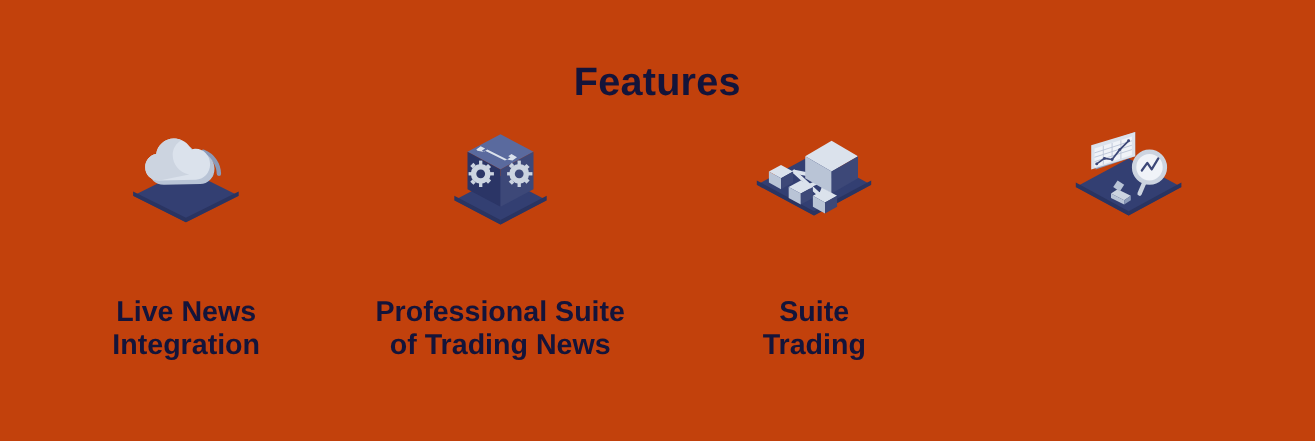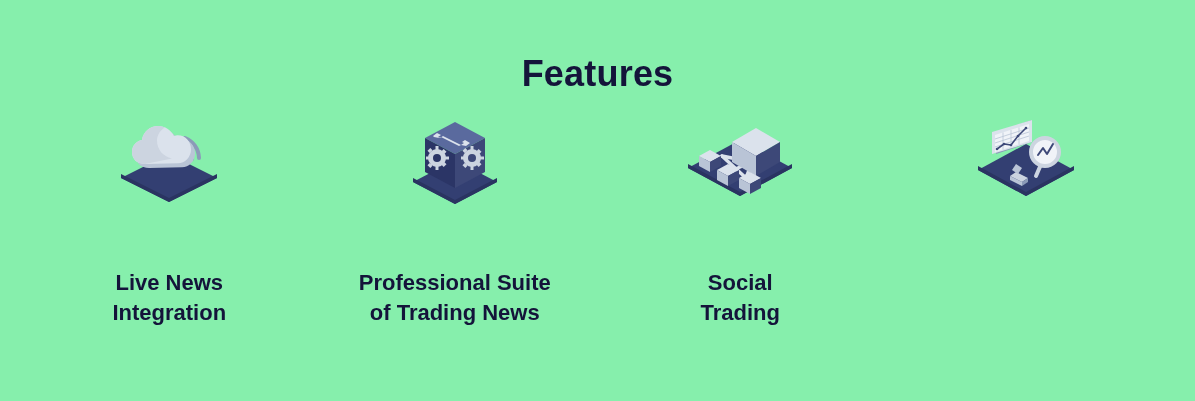--- a/index.html
+++ b/index.html
@@ -10,21 +10,21 @@
   body {
     width: 1195px;
     height: 401px;
     font-family: "Liberation Sans", sans-serif;
     overflow: hidden;
     position: relative;
   }
   .section {
     width: 1195px;
     height: 401px;
-    background: #86efac;
+    background: #c2410c;
     position: relative;
     box-sizing: border-box;
   }
   .section-title {
     text-align: center;
     font-size: 36px;
     font-weight: bold;
     color: #14143a;
     letter-spacing: 0.2px;
     margin: 0;
@@ -45,21 +45,21 @@
     align-items: center;
     text-align: center;
   }
   .feature-icon {
     width: 120px;
     height: 92px;
     display: block;
   }
   .feature-label {
     margin-top: 62px;
-    font-size: 22px;
+    font-size: 26px;
     font-weight: bold;
     color: #14143a;
     line-height: 30px;
     max-width: 250px;
     white-space: pre-line;
   }
 </style>
 </head>
 <body>
 
@@ -163,21 +163,21 @@
 
           <polygon points="48,50 59,56 48,62 37,56" fill="#dbe2ec"></polygon>
           <polygon points="37,56 48,62 48,72 37,66" fill="#b9c4d6"></polygon>
           <polygon points="59,56 48,62 48,72 59,66" fill="#3d4878"></polygon>
 
           <polygon points="70,58 81,64 70,70 59,64" fill="#dbe2ec"></polygon>
           <polygon points="59,64 70,70 70,80 59,74" fill="#b9c4d6"></polygon>
           <polygon points="81,64 70,70 70,80 81,74" fill="#3d4878"></polygon>
         </svg>
       </span>
-      <div class="feature-label">Social
+      <div class="feature-label">Suite
 Trading</div>
     </div>
 
     <div class="feature-card">
       <span class="feature-icon">
         <svg viewBox="0 0 120 92" width="120" height="92" xmlns="http://www.w3.org/2000/svg">
 
           <polygon points="60,30 108,56 60,82 12,56" fill="#333f72"></polygon>
           <polygon points="60,82 12,56 12,52 60,78" fill="#2a3461"></polygon>
           <polygon points="60,82 108,56 108,52 60,78" fill="#2a3461"></polygon>

